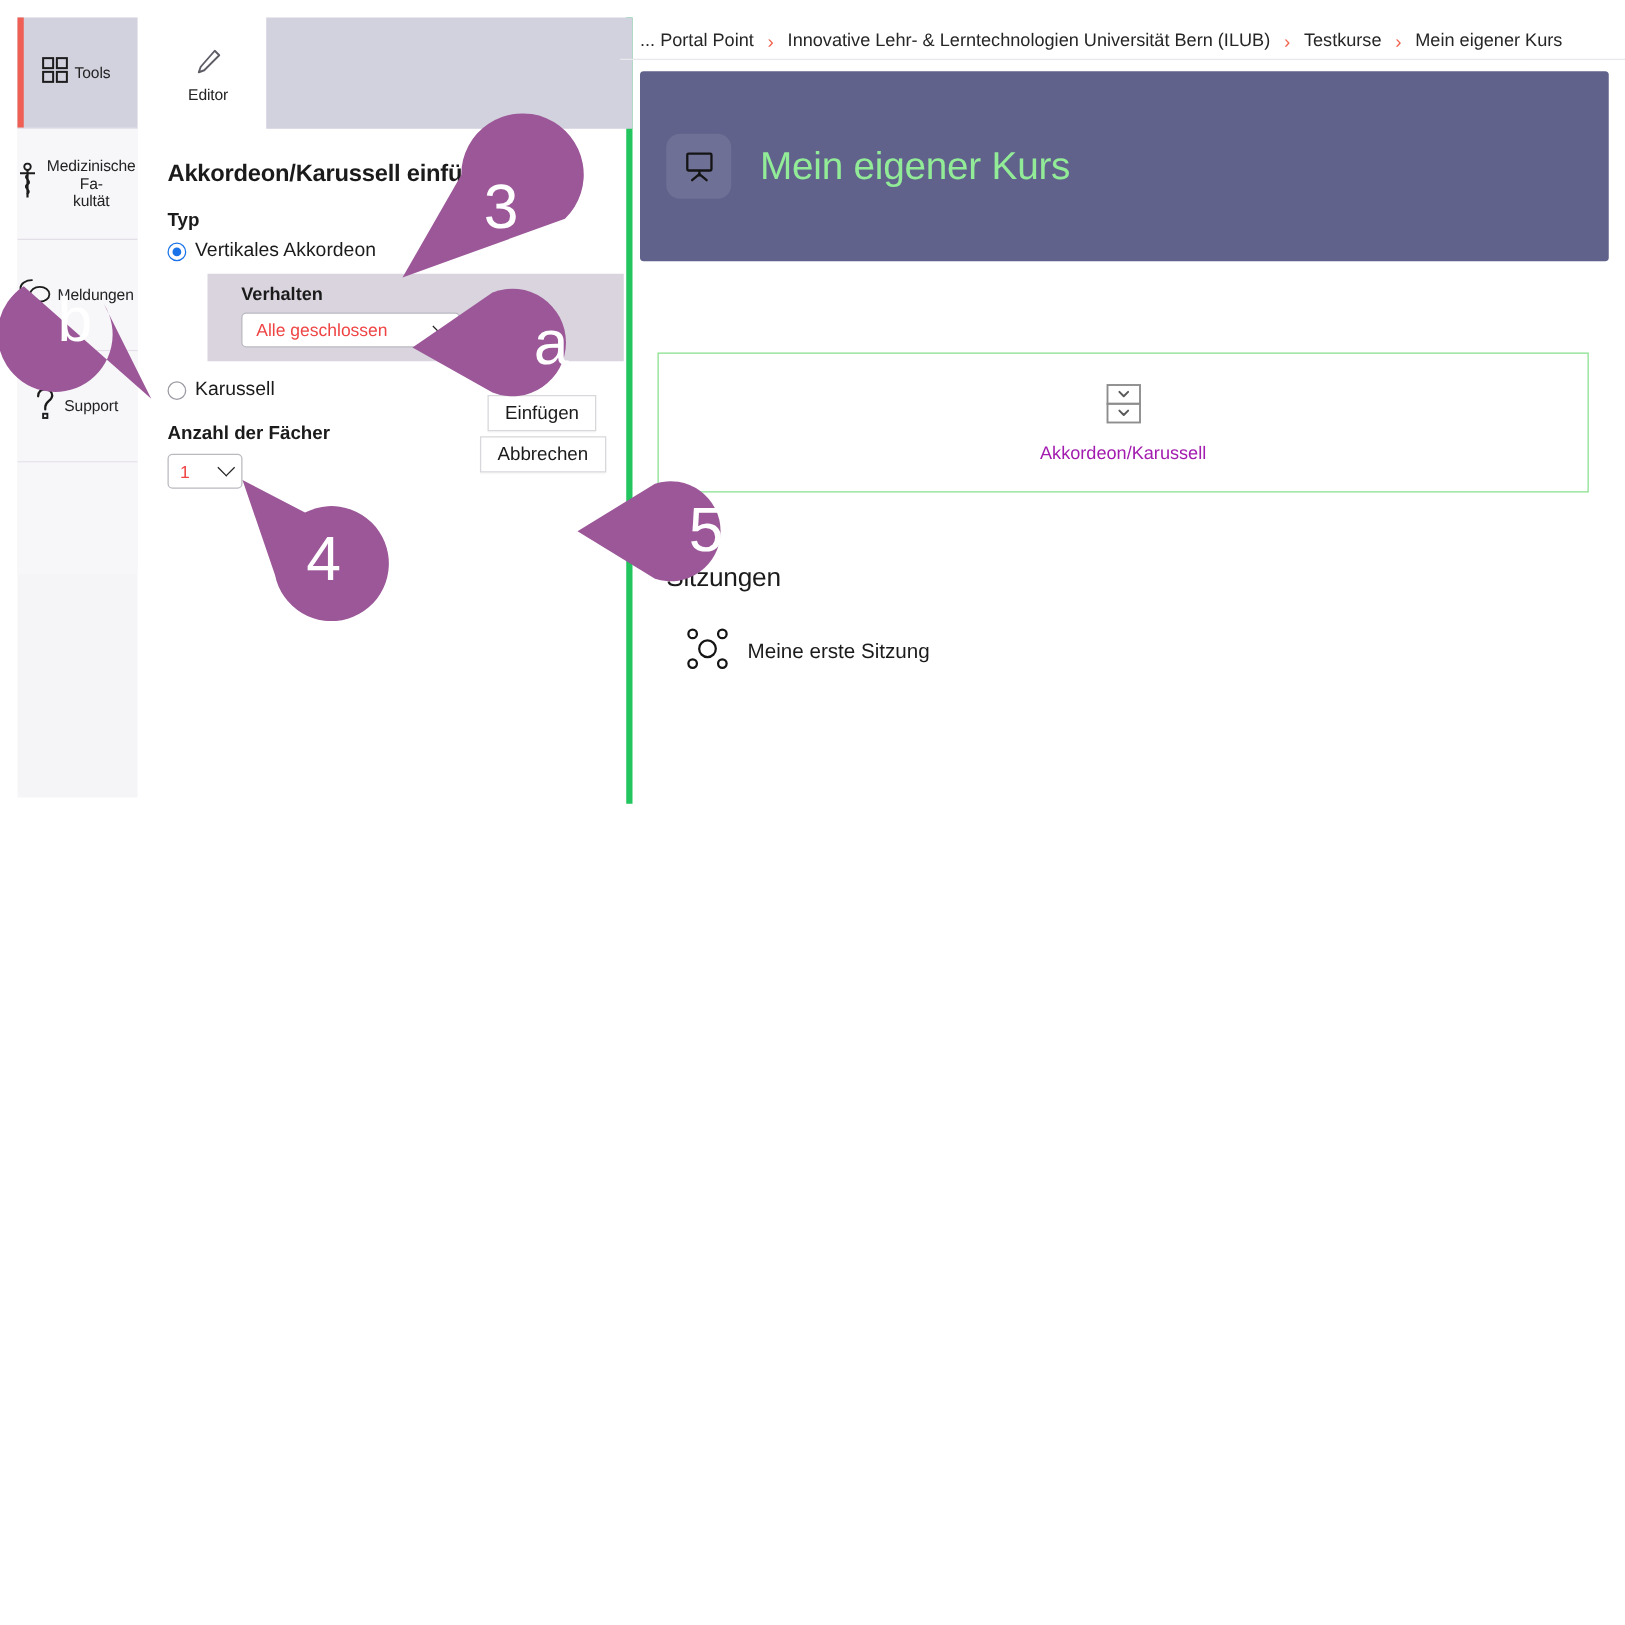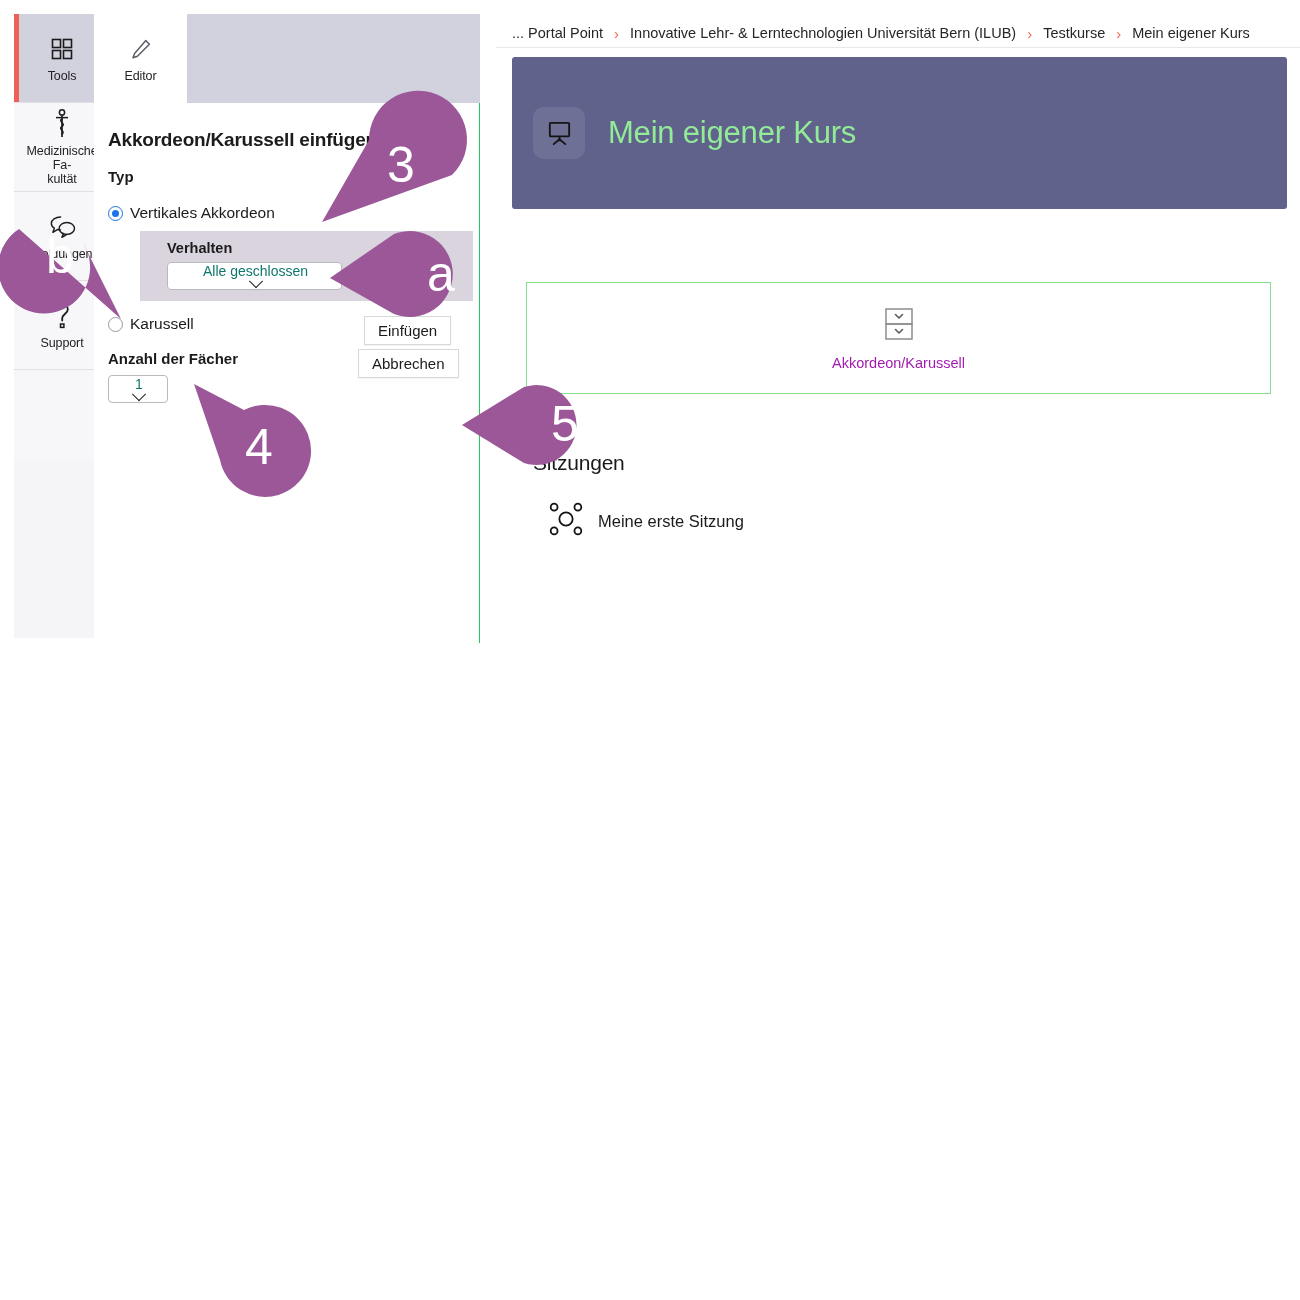--- a/index.html
+++ b/index.html
@@ -26,21 +26,21 @@
     background: #f5f4f7;
     box-sizing: border-box;
   }
   .rail-cell {
     position: relative;
     width: 96px;
     height: 89px;
     box-sizing: border-box;
     border-bottom: 1px solid #e2e0e6;
     display: flex;
-    flex-direction: column;
+    flex-direction: row;
     align-items: center;
     justify-content: center;
     background: #f7f6f9;
     cursor: pointer;
   }
   .rail-cell.active {
     background: #d2d1de;
   }
   .rail-cell.active::before {
     content: "";
@@ -62,26 +62,26 @@
     text-align: center;
     color: #232323;
     padding: 0 4px;
     letter-spacing: -0.1px;
   }
   .rail-cell.empty { cursor: default; border-bottom: none; }
 
   
   #editor-panel {
     position: absolute;
-    left: 94px;
+    left: 120px;
     top: 14px;
     width: 386px;
     height: 629px;
     background: #ffffff;
-    border-right: 1px solid #22c55e;
+    border-right: 5px solid #22c55e;
     box-sizing: border-box;
   }
   #tabstrip {
     position: absolute;
     left: 0; top: 0;
     width: 386px;
     height: 89px;
   }
   #tab-editor {
     position: absolute;
@@ -123,21 +123,21 @@
   .field-label {
     font-size: 15px;
     font-weight: 700;
     color: #1b1b1b;
     margin-top: 17px;
   }
   .radio-row {
     display: flex;
     align-items: center;
     gap: 7px;
-    margin-top: 19px;
+    margin-top: 7px;
     cursor: pointer;
   }
   .radio-dot {
     width: 15px; height: 15px;
     border-radius: 50%;
     box-sizing: border-box;
     border: 1px solid #9a9aa2;
     background: #fff;
     flex: none;
     position: relative;
@@ -174,23 +174,22 @@
     height: 28px;
     background: #ffffff;
     border: 1px solid #b9b9c0;
     border-radius: 4px;
     display: flex;
     align-items: center;
     justify-content: space-between;
     padding: 0 9px 0 11px;
     box-sizing: border-box;
     font-size: 14px;
-    color: #0f766e;
-    cursor: pointer;
-    flex-direction: column;
+    color: #ef4444;
+    cursor: pointer;
   }
   #verhalten-select { width: 175px; }
   #anzahl-select { width: 60px; margin-top: 8px; margin-left: 0; padding: 0 7px 0 9px; }
   .chev {
     width: 9px; height: 9px;
     border-right: 1.7px solid #222;
     border-bottom: 1.7px solid #222;
     transform: rotate(45deg) translate(-2px,-2px);
     flex: none;
   }

